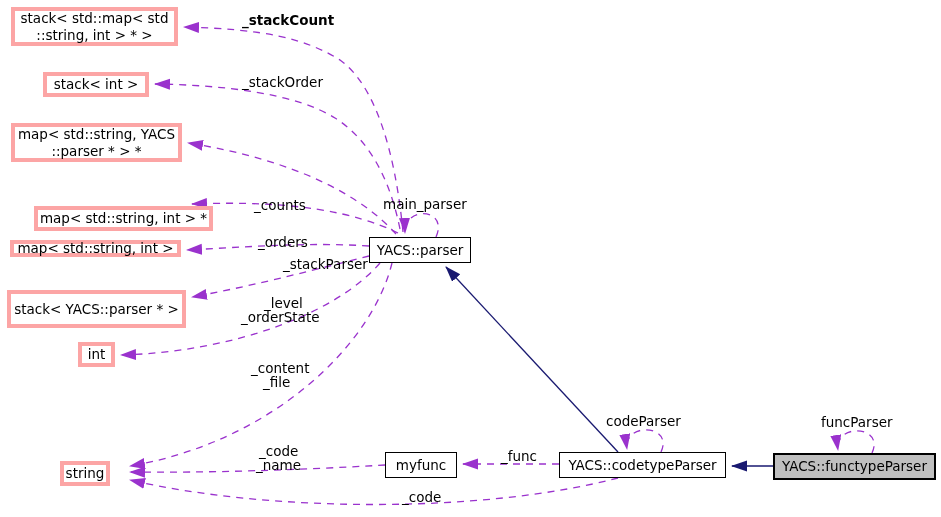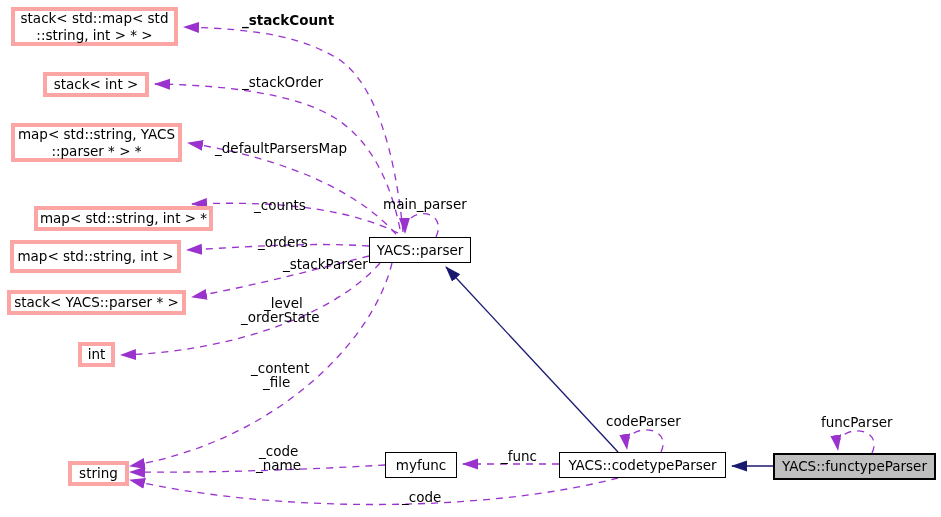--- a/index.html
+++ b/index.html
@@ -78,33 +78,33 @@
 
   <div class="node" style="left:11px;top:123px;width:171px;height:39px;">
     <span>map&lt; std::string, YACS</span>
     <span>::parser * &gt; *</span>
   </div>
 
   <div class="node" style="left:7px;top:206px;width:179px;height:25px;margin-left:27px;">
     <span>map&lt; std::string, int &gt; *</span>
   </div>
 
-  <div class="node" style="left:10px;top:240px;width:171px;height:33px;">
+  <div class="node" style="left:10px;top:240px;width:171px;height:17px;">
     <span>map&lt; std::string, int &gt;</span>
   </div>
 
-  <div class="node" style="left:7px;top:290px;width:179px;height:25px;">
+  <div class="node" style="left:7px;top:290px;width:179px;height:38px;">
     <span>stack&lt; YACS::parser * &gt;</span>
   </div>
 
   <div class="node" style="left:78px;top:342px;width:37px;height:25px;">
     <span>int</span>
   </div>
 
-  <div class="node" style="left:68px;top:461px;width:61px;height:25px;">
+  <div class="node" style="left:60px;top:461px;width:50px;height:25px;">
     <span>string</span>
   </div>
 
   <div class="node documented" style="left:369px;top:237px;width:102px;height:26px;">
     <span>YACS::parser</span>
   </div>
 
   <div class="node documented" style="left:385px;top:452px;width:72px;height:26px;">
     <span>myfunc</span>
   </div>
@@ -112,21 +112,20 @@
   <div class="node documented" style="left:559px;top:452px;width:167px;height:26px;">
     <span>YACS::codetypeParser</span>
   </div>
 
   <div class="node current" style="left:773px;top:453px;width:163px;height:27px;">
     <span>YACS::functypeParser</span>
   </div>
 
   <div class="edge-label" style="left:242px;top:13px;font-weight:bold;">_stackCount</div>
   <div class="edge-label" style="left:242px;top:75px;">_stackOrder</div>
-  <div class="edge-label" style="left:215px;top:141px;">_defaultParsersMap</div>
   <div class="edge-label" style="left:254px;top:198px;">_counts</div>
   <div class="edge-label" style="left:383px;top:197px;">main_parser</div>
   <div class="edge-label" style="left:258px;top:235px;">_orders</div>
   <div class="edge-label" style="left:239px;top:257px;margin-left:44px;">_stackParser</div>
   <div class="edge-label" style="left:264px;top:296px;">_level</div>
   <div class="edge-label" style="left:241px;top:310px;">_orderState</div>
   <div class="edge-label" style="left:251px;top:361px;">_content</div>
   <div class="edge-label" style="left:263px;top:375px;">_file</div>
   <div class="edge-label" style="left:259px;top:444px;">_code</div>
   <div class="edge-label" style="left:256px;top:458px;">_name</div>

